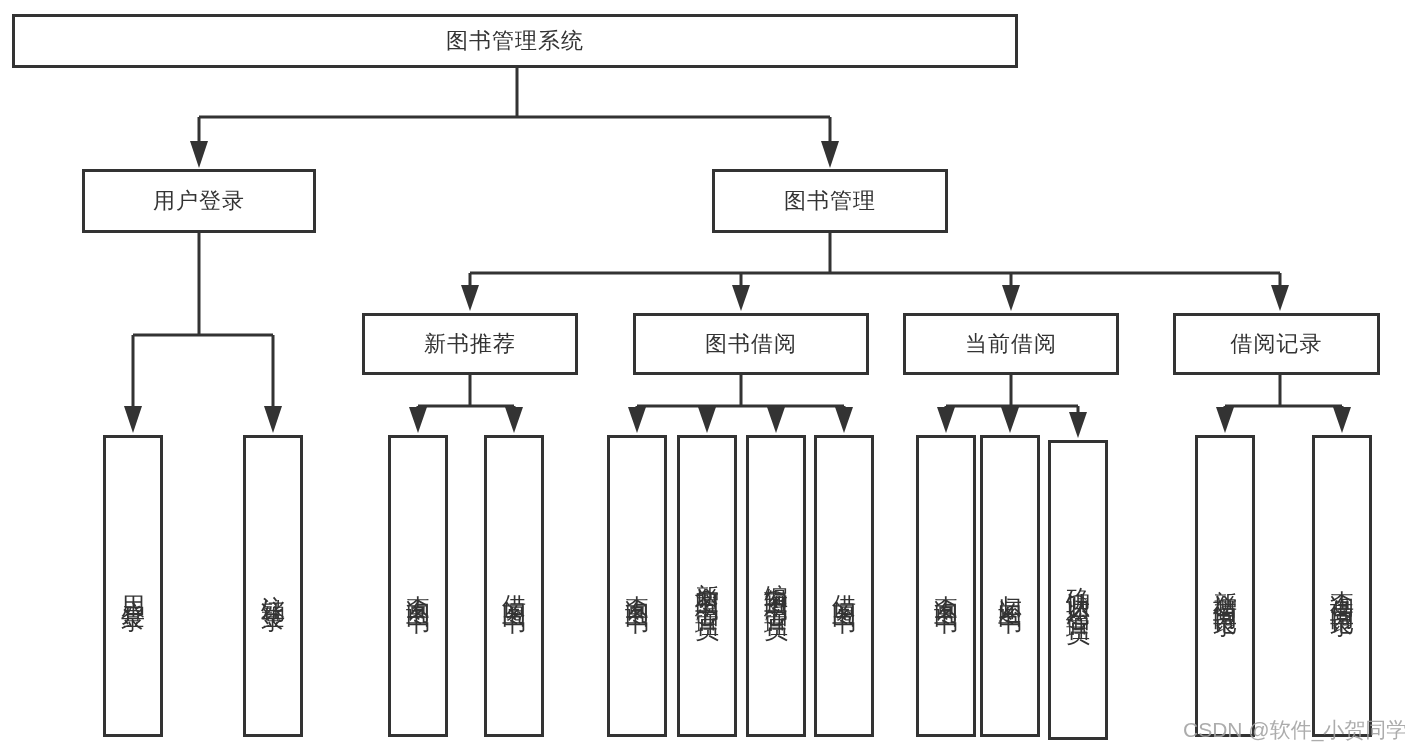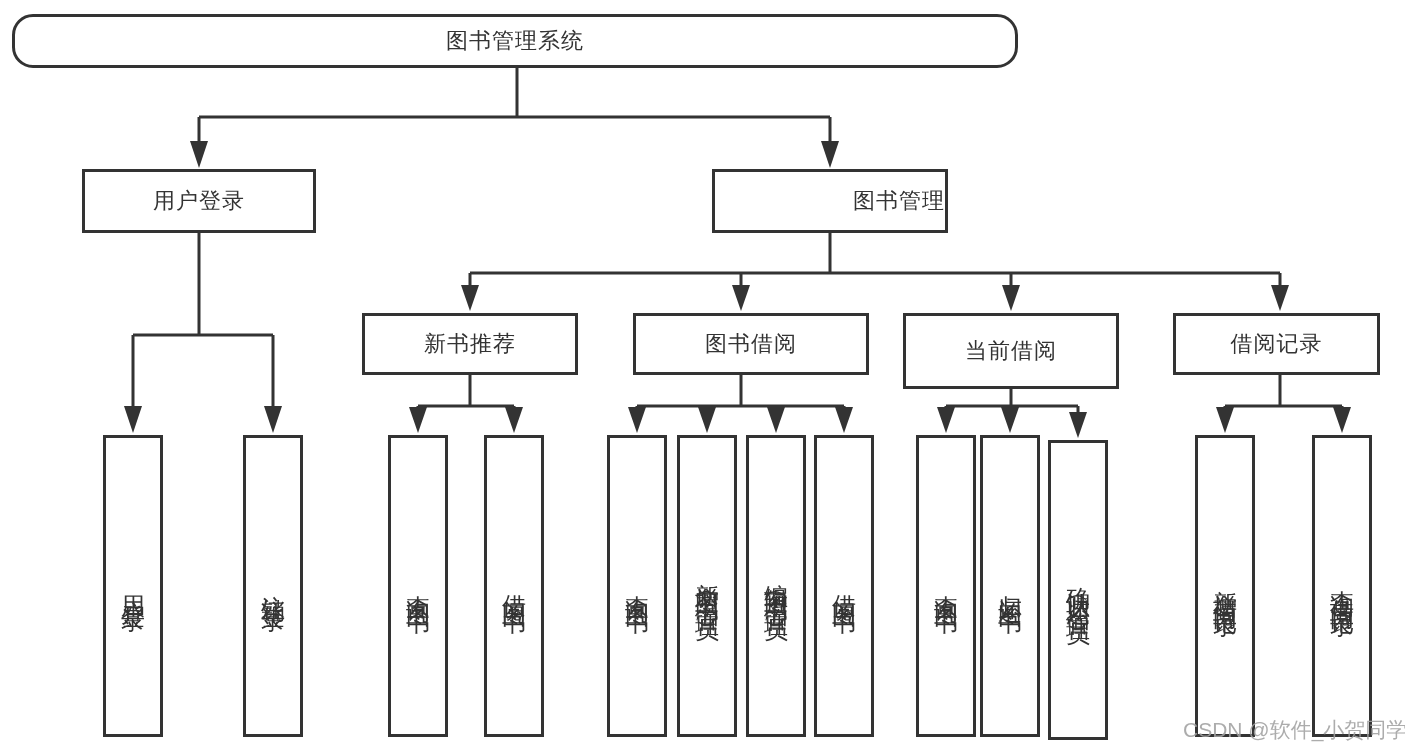--- a/index.html
+++ b/index.html
@@ -63,38 +63,38 @@
       <polygon points="767,407 785,407 776,433"></polygon>
       <polygon points="835,407 853,407 844,433"></polygon>
       <polygon points="937,407 955,407 946,433"></polygon>
       <polygon points="1001,407 1019,407 1010,433"></polygon>
       <polygon points="1069,412 1087,412 1078,438"></polygon>
       <polygon points="1216,407 1234,407 1225,433"></polygon>
       <polygon points="1333,407 1351,407 1342,433"></polygon>
     </g>
   </svg>
 
-  <div class="node root-node" style="left:12px; top:14px; width:1006px; height:54px;border-radius:21px;">
+  <div class="node root-node" style="left:12px; top:14px; width:1006px; height:54px;">
     <span>图书管理系统</span>
   </div>
 
   <div class="node h-node" style="left:82px; top:169px; width:234px; height:64px;">
     <span>用户登录</span>
   </div>
-  <div class="node h-node" style="left:712px; top:169px; width:236px; height:64px;justify-content:flex-end;">
+  <div class="node h-node" style="left:712px; top:169px; width:236px; height:64px;">
     <span>图书管理</span>
   </div>
 
   <div class="node h-node" style="left:362px; top:313px; width:216px; height:62px;">
     <span>新书推荐</span>
   </div>
   <div class="node h-node" style="left:633px; top:313px; width:236px; height:62px;">
     <span>图书借阅</span>
   </div>
-  <div class="node h-node" style="left:903px; top:313px; width:216px; height:76px;">
+  <div class="node h-node" style="left:903px; top:313px; width:216px; height:62px;">
     <span>当前借阅</span>
   </div>
   <div class="node h-node" style="left:1173px; top:313px; width:207px; height:62px;">
     <span>借阅记录</span>
   </div>
 
   <div class="node leaf" style="left:103px; top:435px; width:60px; height:302px;">
     <span class="vtext">用户登录</span>
   </div>
   <div class="node leaf" style="left:243px; top:435px; width:60px; height:302px;">

